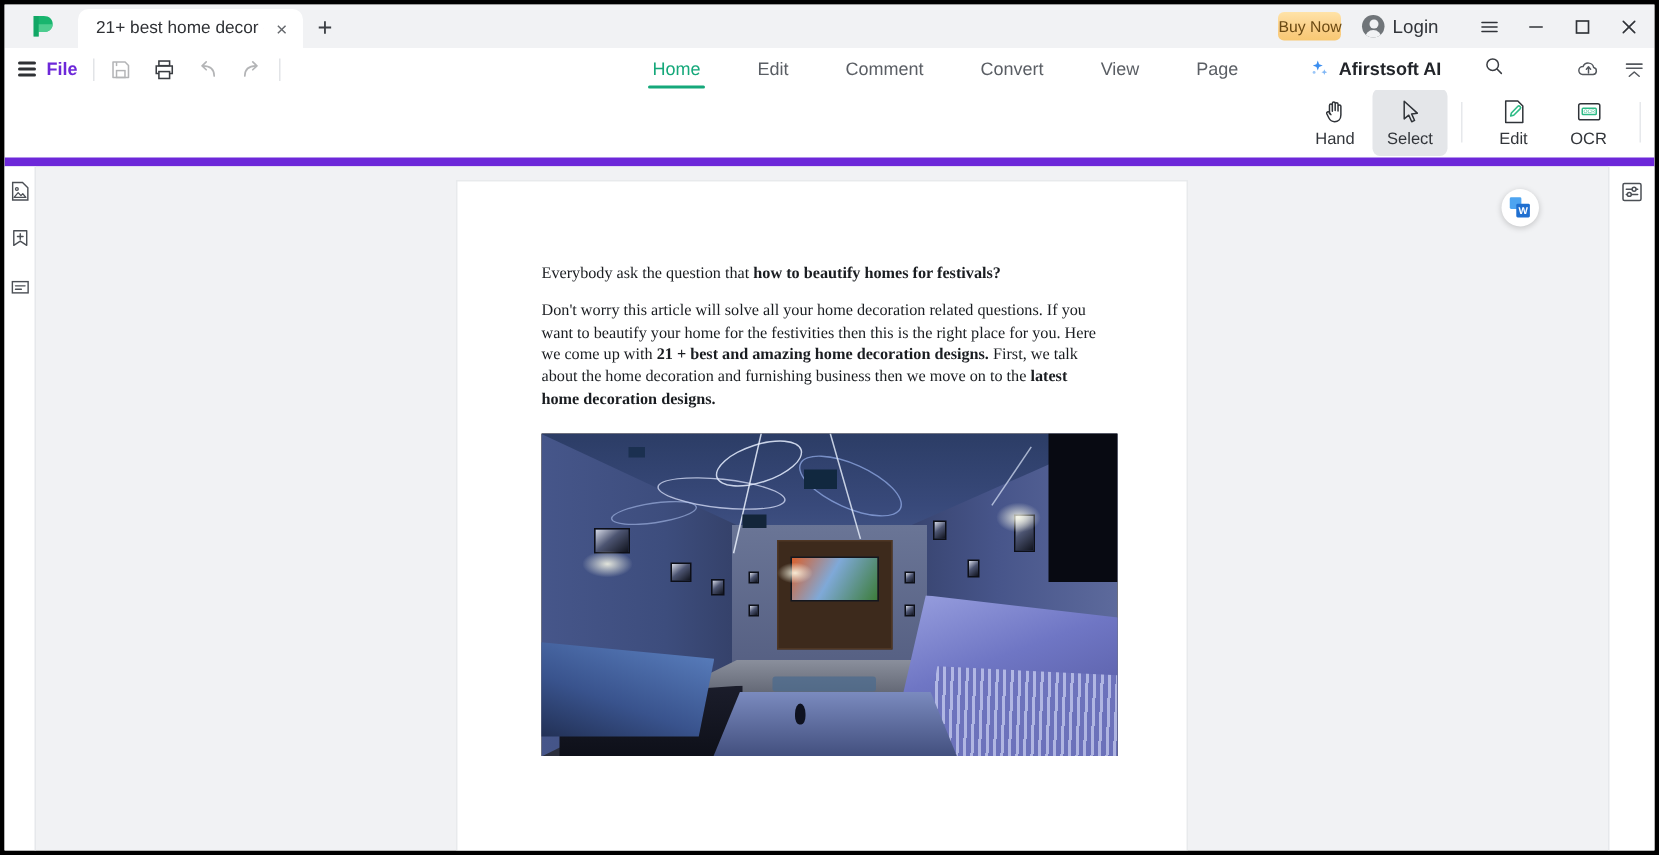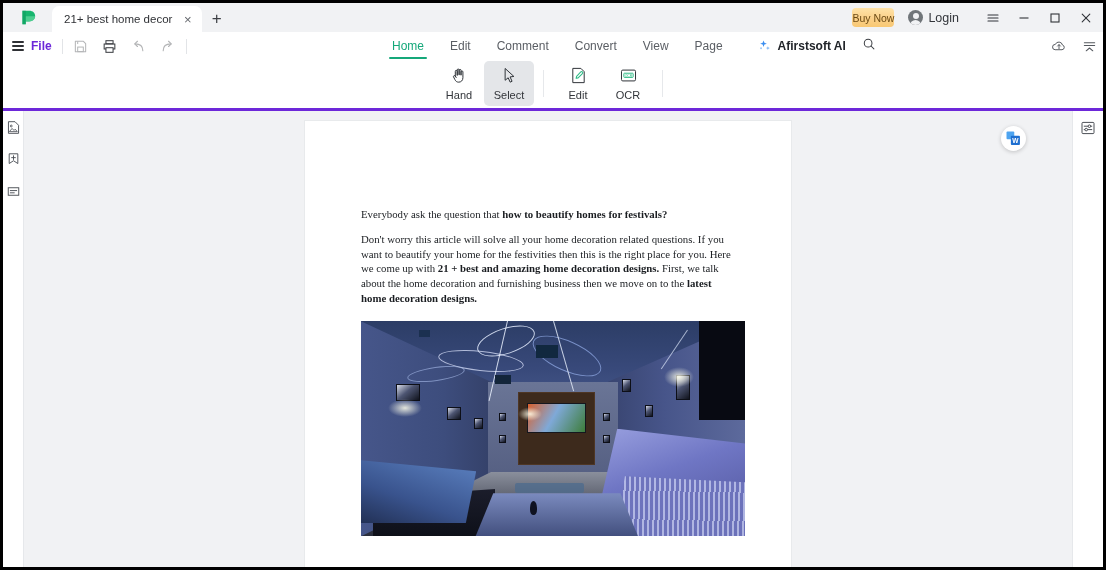--- a/index.html
+++ b/index.html
@@ -130,24 +130,24 @@
   .hamburger { width: 12px; display:flex; flex-direction:column; gap:2.5px; }
   .hamburger i { display:block; height:1.4px; background:#2f3135; border-radius:1px; }
   .file-lbl { font-size: 12px; color: #6d28d9; font-weight: 600; }
   .vdiv { width: 1px; height: 15px; background: #e2e4e7; margin: 0 10px; }
   .quick-icons { display: flex; align-items: center; gap: 13px; }
   .qi { width: 16px; height: 16px; cursor: pointer; display:flex; align-items:center; justify-content:center;}
   .qi.disabled { opacity: 0.38; }
 
   .tabs-center {
     position: absolute;
-    left: 376px; top: 0;
+    left: 419px; top: 0;
     height: 28px;
     display: flex; align-items: center;
-    gap: 0px;
+    gap: 12px;
   }
   .rtab {
     font-size: 12px;
     color: #5a5e64;
     padding: 0 13px;
     height: 28px;
     line-height: 28px;
     cursor: pointer;
     position: relative;
   }
@@ -169,24 +169,24 @@
   .menu-right {
     position: absolute; right: 6px; top: 0; height: 28px;
     display: flex; align-items: center; gap: 14px;
   }
 
   
   .toolbar {
     height: 51px;
     flex: 0 0 51px;
     background: #ffffff;
-    border-bottom: 3px solid #6d28d9;
+    border-bottom: 6px solid #6d28d9;
     display: flex;
     align-items: center;
-    justify-content: center;
+    justify-content: flex-end;
     gap: 0px;
     padding-bottom: 2px;
   }
   .tool {
     min-width: 50px;
     height: 45px;
     display: flex; flex-direction: column;
     align-items: center; justify-content: center;
     gap: 3px;
     padding: 0 7px;
@@ -243,21 +243,21 @@
     font-size: 16.5px;
     font-weight: bold;
     color: #15181c;
     line-height: 1.28;
     letter-spacing: -0.1px;
   }
   .doc-q {
     font-family: "Liberation Serif", serif;
     font-size: 10.8px;
     color: #1a1d21;
-    margin-top: 32px;
+    margin-top: 0;
   }
   .doc-q b { font-weight: bold; }
   .doc-p {
     font-family: "Liberation Serif", serif;
     font-size: 10.8px;
     color: #1a1d21;
     line-height: 1.36;
     margin-top: 12px;
     text-align: left;
   }

